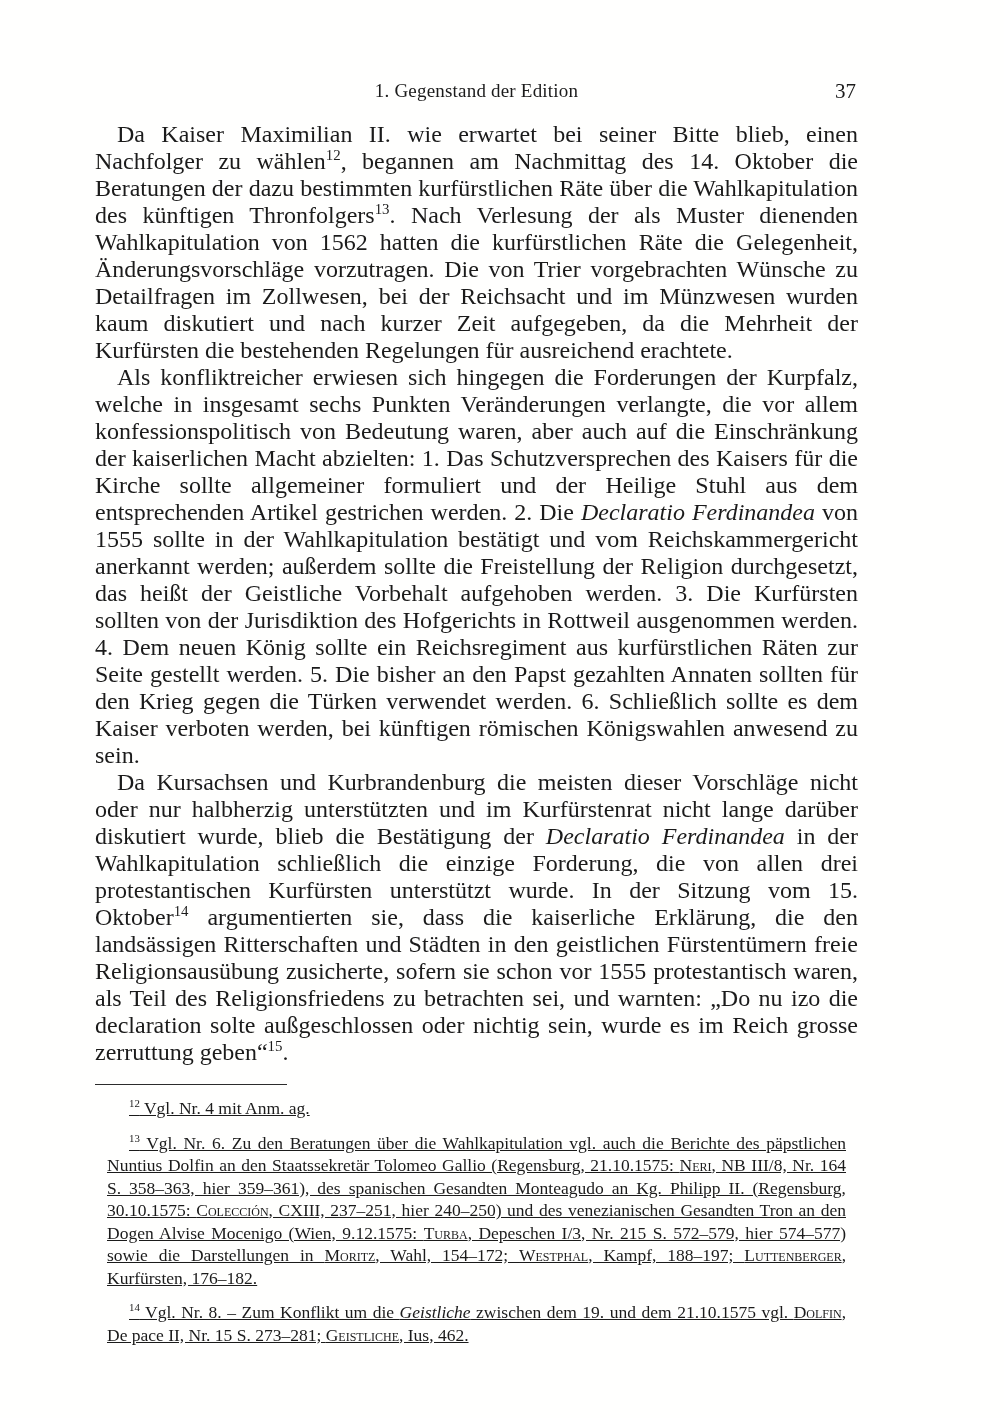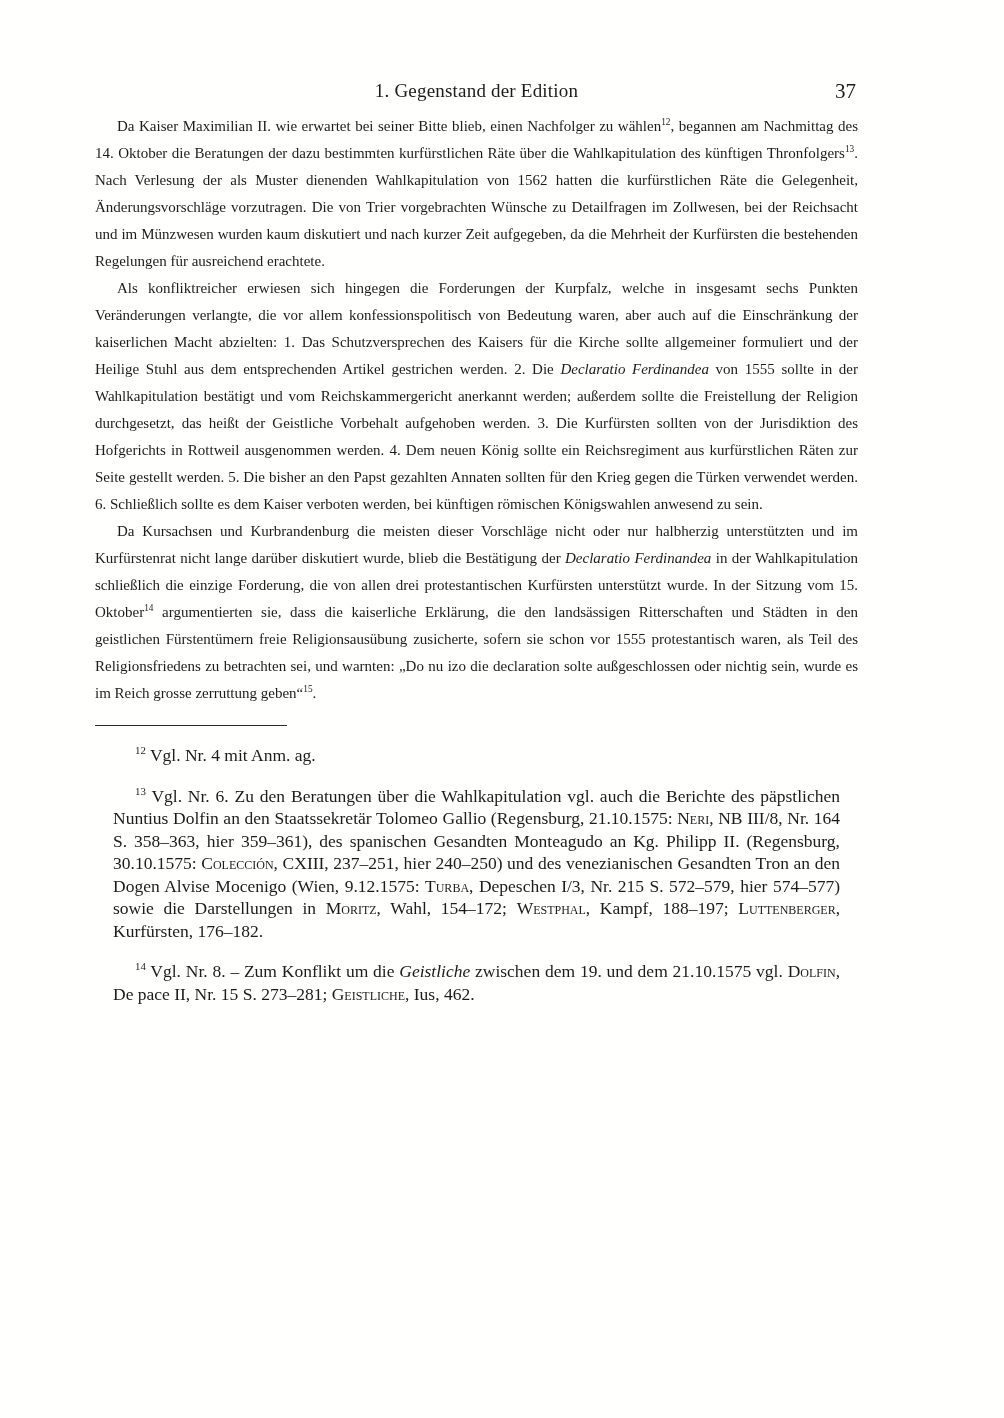--- a/index.html
+++ b/index.html
@@ -14,64 +14,65 @@
     box-sizing: border-box;
     background: #fffffe;
     color: #1b1b1b;
     font-family: "Liberation Serif", serif;
     padding: 78px 146px 0 95px;
     overflow: hidden;
   }
   .running-head {
     position: relative;
     height: 26px;
-    margin-bottom: 9px;
+    margin-bottom: 17px;
   }
   .head-title {
     display: block;
     text-align: center;
     font-size: 19px;
     line-height: 26px;
     letter-spacing: 0.2px;
   }
   .page-number {
     position: absolute;
     right: 2px;
     top: 0;
     font-size: 21px;
     line-height: 26px;
   }
   .body-text p.para {
     margin: 0;
-    font-size: 15px;
+    font-size: 24px;
     line-height: 27px;
     text-align: justify;
     text-indent: 22px;
     hyphens: auto;
     -webkit-hyphens: auto;
   }
   .it { font-style: italic; }
   .sc { font-variant: small-caps; }
   sup {
     font-size: 62%;
     line-height: 0;
     vertical-align: super;
   }
   .footnote-rule {
     width: 192px;
     border-top: 1.5px solid #2c2c2c;
     margin: 18px 0 10px 0;
   }
   .footnotes p.footnote {
-    margin: 18px;
+    margin: 12px;
     font-size: 17.5px;
     line-height: 22.5px;
     text-align: justify;
     text-indent: 22px;
     hyphens: auto;
+    text-decoration: underline;
     -webkit-hyphens: auto;
   }
 </style>
 </head>
 <body>
 
 <div class="page">
   <div class="running-head">
     <span class="head-title">1. Gegenstand der Edition</span>
     <span class="page-number">37</span>

